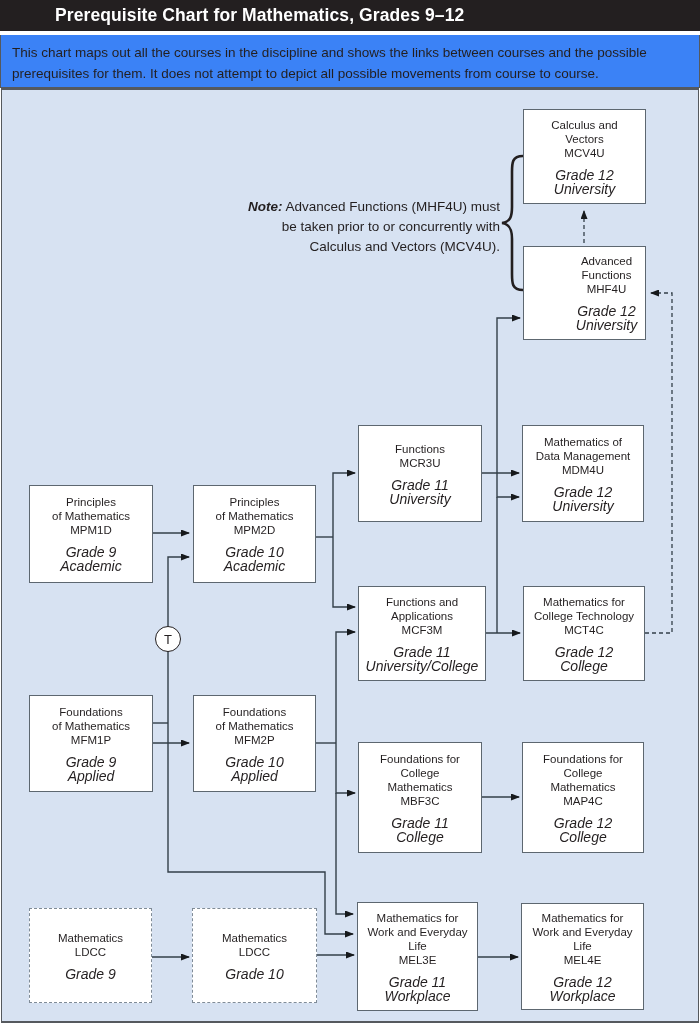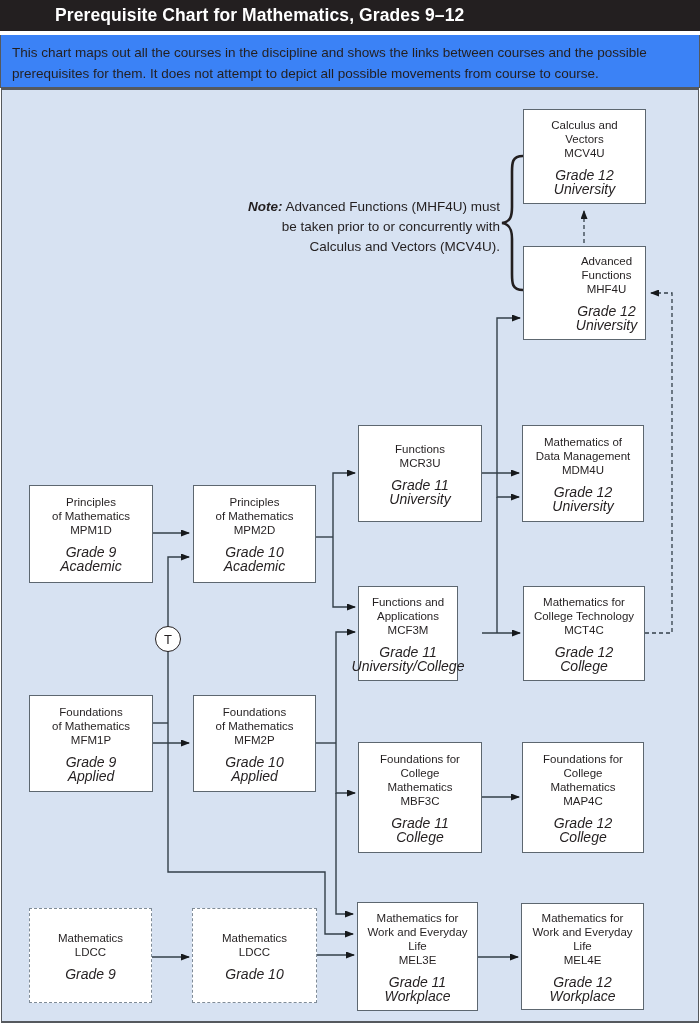--- a/index.html
+++ b/index.html
@@ -39,21 +39,21 @@
   .box.dashed{border:1px dashed #7f8b97;}
   .ct{font-size:11.5px;line-height:14px;white-space:pre-line;color:#231f20;}
   .cg{font-size:14px;line-height:14px;white-space:pre-line;font-style:italic;color:#231f20;}
   
   .b-mcv4u{left:523px;top:109px;width:123px;height:95px;}
   .b-mhf4u{left:523px;top:246px;width:123px;height:94px;padding-left:46px;}
   .b-mcr3u{left:358px;top:425px;width:124px;height:97px;}
   .b-mdm4u{left:522px;top:425px;width:122px;height:97px;}
   .b-mpm1d{left:29px;top:485px;width:124px;height:98px;}
   .b-mpm2d{left:193px;top:485px;width:123px;height:98px;}
-  .b-mcf3m{left:358px;top:586px;width:100px;height:95px;}
+  .b-mcf3m{left:358px;top:586px;width:128px;height:95px;}
   .b-mct4c{left:523px;top:586px;width:122px;height:95px;}
   .b-mfm1p{left:29px;top:695px;width:124px;height:97px;}
   .b-mfm2p{left:193px;top:695px;width:123px;height:97px;}
   .b-mbf3c{left:358px;top:742px;width:124px;height:111px;}
   .b-map4c{left:522px;top:742px;width:122px;height:111px;}
   .b-ldcc9{left:29px;top:908px;width:123px;height:95px;}
   .b-ldcc10{left:192px;top:908px;width:125px;height:95px;}
   .b-mel3e{left:357px;top:902px;width:121px;height:109px;}
   .b-mel4e{left:521px;top:903px;width:123px;height:107px;}
   

